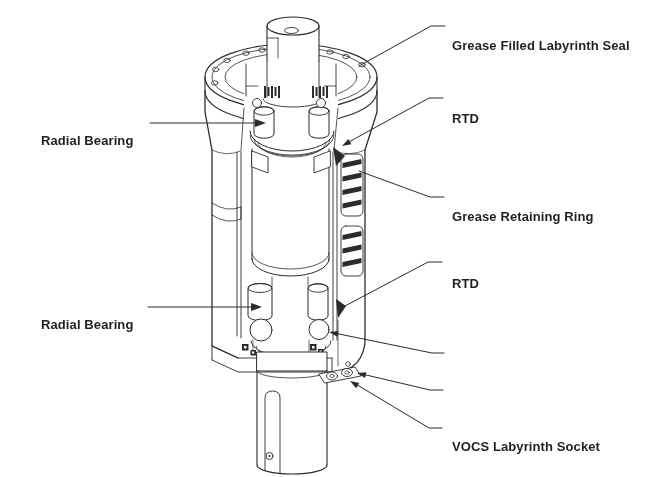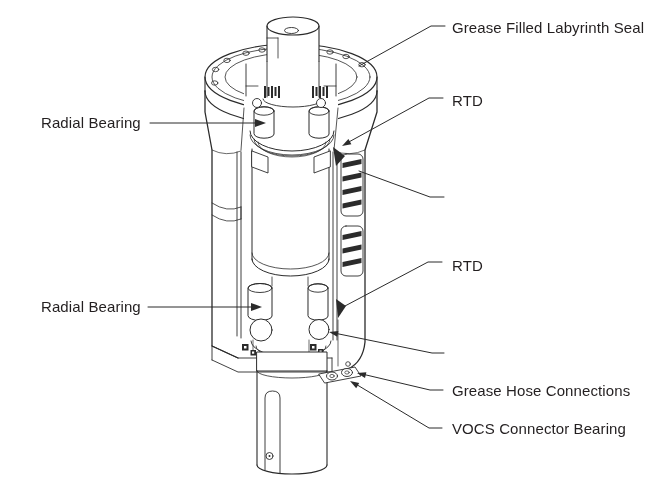--- a/index.html
+++ b/index.html
@@ -7,26 +7,27 @@
     width:657px;height:477px;
     background:#ffffff;
     font-family:"Liberation Sans", sans-serif;
     position:relative;
     overflow:hidden;
   }
   .stage{position:absolute;left:0;top:0;width:657px;height:477px;}
   svg{position:absolute;left:0;top:0;}
   .lbl{
     position:absolute;
-    font-weight:normal;
-    font-size:15px;
+    font-weight:bold;
+    font-size:13px;
     line-height:16px;
     color:#231f20;
     white-space:nowrap;
     letter-spacing:.1px;
+    margin-top:18px;
   }
   .lbl.right{left:452px;}
   .lbl.left{left:41px;width:106px;text-align:left;}
 </style>
 </head>
 <body>
 
 <div class="stage">
 
 <svg width="657" height="477" viewBox="0 0 657 477" fill="none" stroke="#2b2b2b" stroke-width="1" stroke-linejoin="round" stroke-linecap="round">
@@ -196,19 +197,19 @@
     <polygon points="329,332 338.4,330.9 337.2,336.7" fill="#2b2b2b" stroke="none"></polygon>
     <path d="M443,390 H430 L362,374"></path>
     <polygon points="357,373 366.4,372.2 365,378" fill="#2b2b2b" stroke="none"></polygon>
     <path d="M442,428 H429 L354,383"></path>
     <polygon points="350,381 359.2,383 356.2,388.2" fill="#2b2b2b" stroke="none"></polygon>
   </g>
 </svg>
 
   <div class="lbl right" style="top:20px">Grease Filled Labyrinth Seal</div>
   <div class="lbl right" style="top:93px">RTD</div>
+  <div class="lbl right" style="top:191px">Grease Retaining Ring</div>
   <div class="lbl right" style="top:258px">RTD</div>
-  <div class="lbl right" style="top:383px">Grease Hose Connections</div>
-  <div class="lbl right" style="top:421px">VOCS Connector Bearing</div>
+  <div class="lbl right" style="top:421px">VOCS Labyrinth Socket</div>
   <div class="lbl left" style="top:115px">Radial Bearing</div>
   <div class="lbl left" style="top:299px">Radial Bearing</div>
 
 </div>
 
 </body></html>

